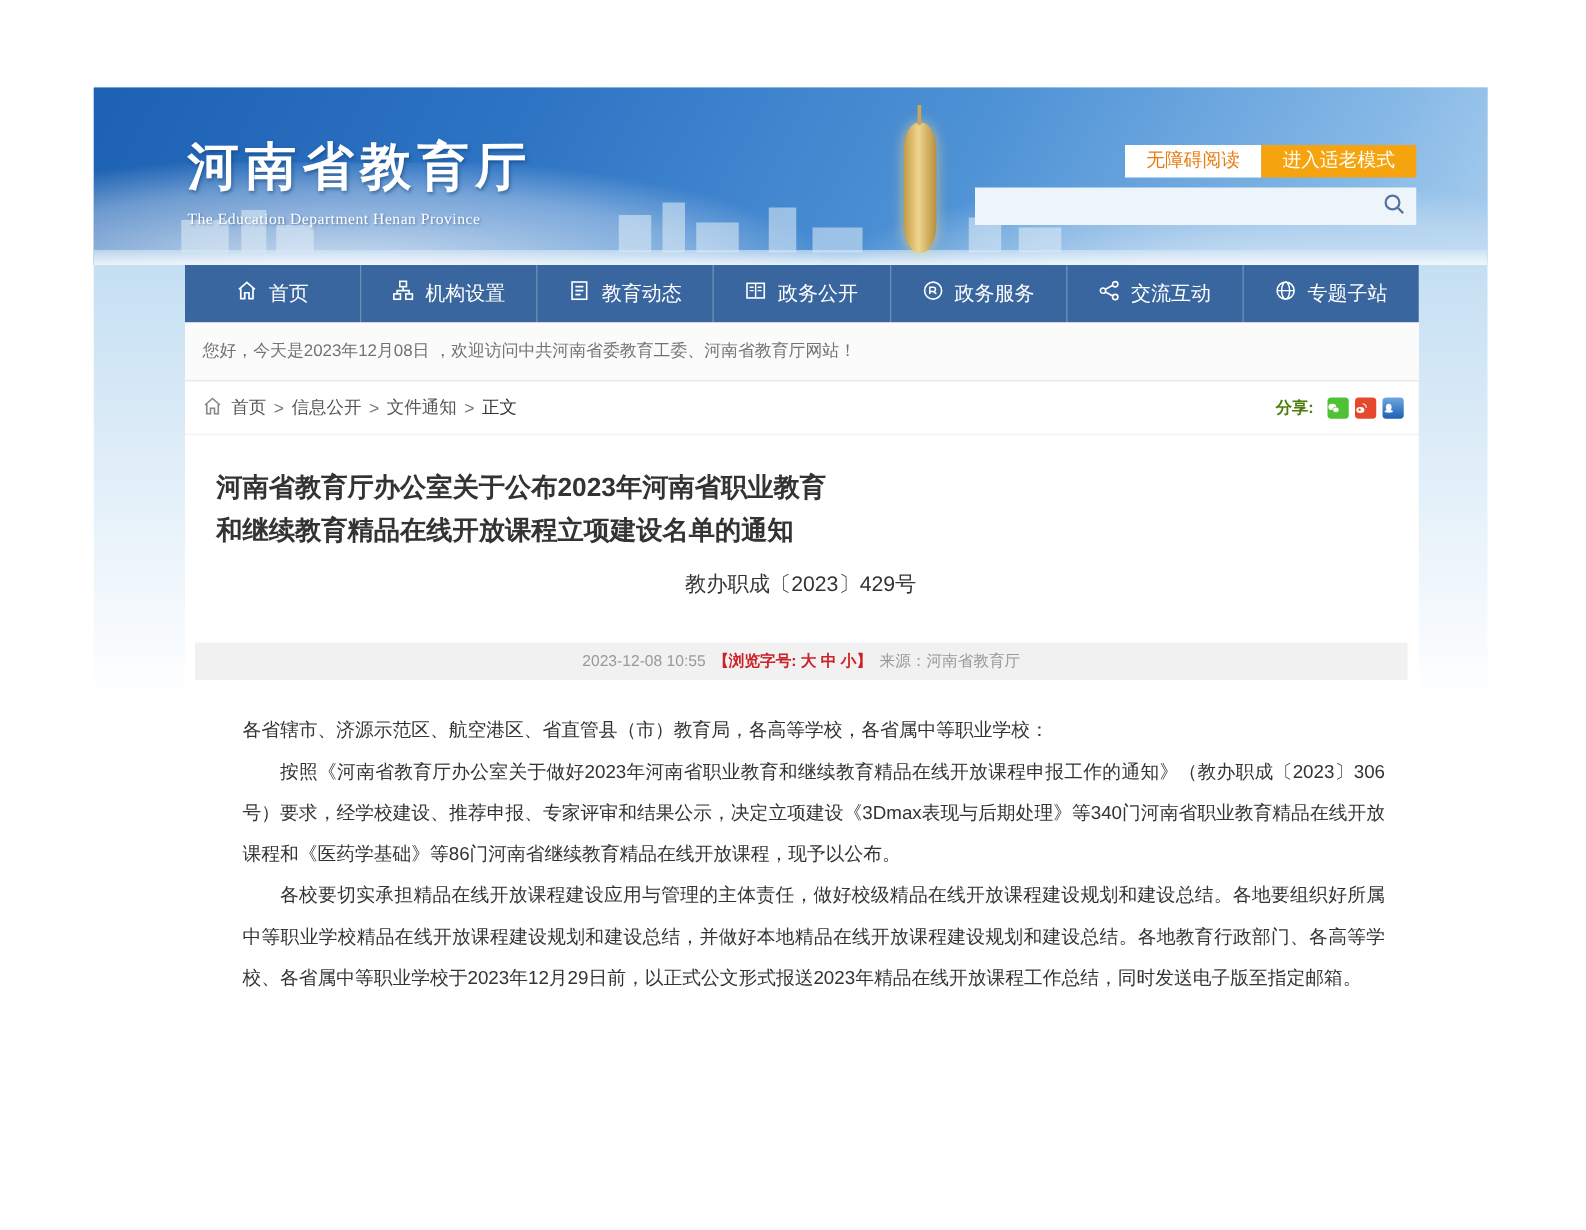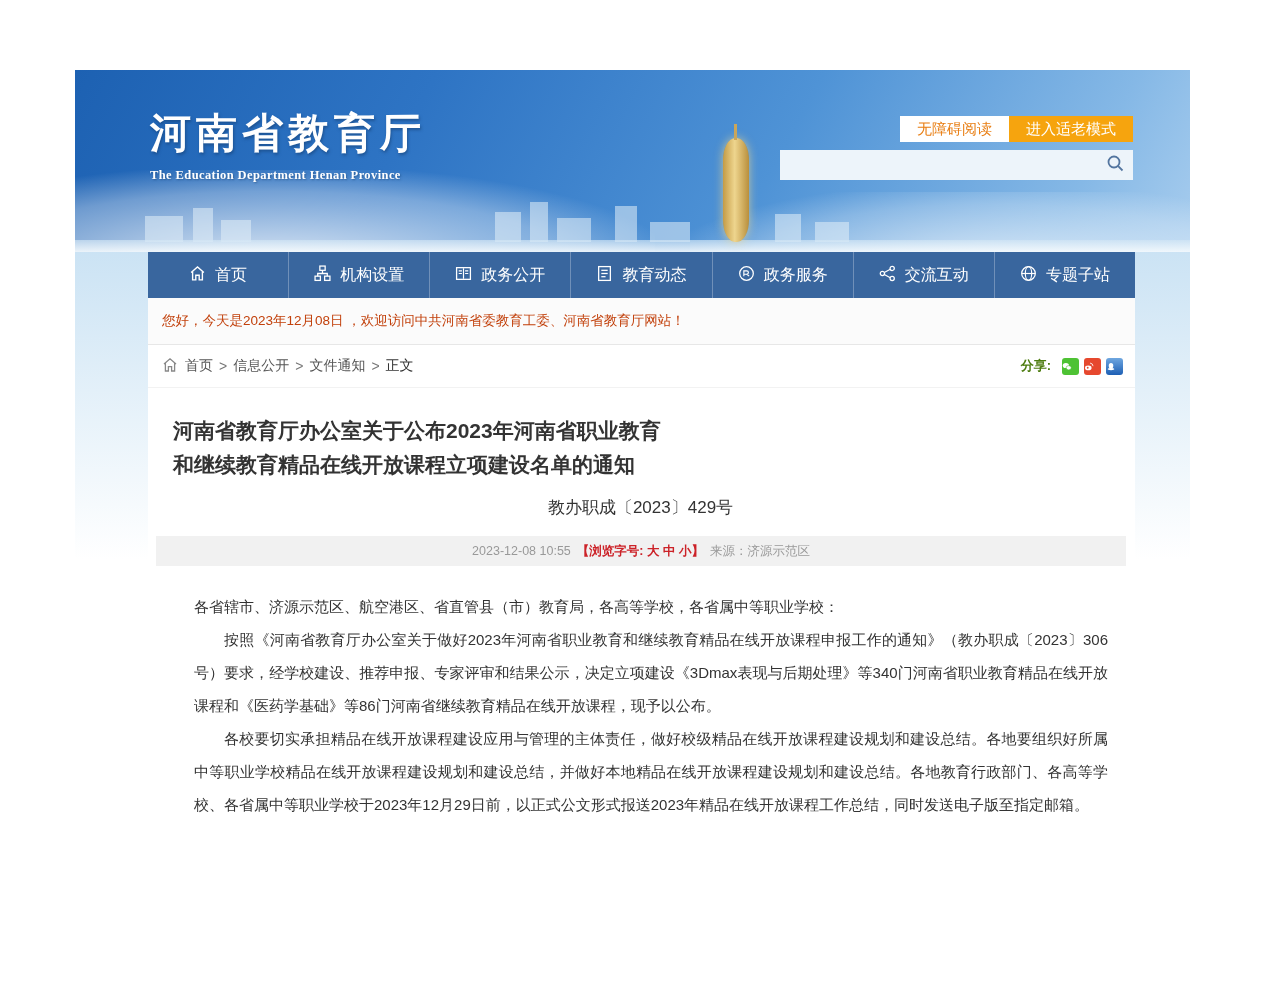--- a/index.html
+++ b/index.html
@@ -7,21 +7,21 @@
   body {
     width: 1269px; height: 984px; position: relative;
     font-family: "Liberation Sans", "DejaVu Sans", sans-serif;
   }
   .page-wrap {
     position: absolute; left: 75px; top: 70px; width: 1115px; height: 844px;
     background: linear-gradient(to bottom, #a9d0ec 0%, #c6e0f3 18%, #e3f0f9 38%, #ffffff 58%);
   }
   
   .site-header {
-    position: relative; width: 1115px; height: 182px; overflow: hidden;
+    position: relative; width: 1115px; height: 142px; overflow: hidden;
     background: linear-gradient(118deg, #1d61b2 0%, #2e74c4 30%, #4f93d6 62%, #85b8e6 88%, #a8cdee 100%);
   }
   .cloud-haze {
     position: absolute; left: -60px; bottom: -38px; width: 640px; height: 120px;
     background: radial-gradient(ellipse at 40% 80%, rgba(255,255,255,0.85), rgba(255,255,255,0.35) 55%, rgba(255,255,255,0) 75%);
   }
   .cloud-haze2 {
     position: absolute; right: 0px; bottom: -30px; width: 500px; height: 90px;
     background: radial-gradient(ellipse at 60% 90%, rgba(255,255,255,0.75), rgba(255,255,255,0.25) 60%, rgba(255,255,255,0) 80%);
   }
@@ -42,21 +42,21 @@
     background: #caa65a;
   }
   .logo-block { position: absolute; left: 75px; top: 36px; color: #ffffff; }
   .logo-cn {
     font-family: "Liberation Serif", "DejaVu Serif", serif;
     font-size: 41px; font-weight: bold; letter-spacing: 5px;
     text-shadow: 1px 2px 3px rgba(20,60,110,0.55);
   }
   .logo-en {
     font-family: "Liberation Serif", "DejaVu Serif", serif;
-    font-size: 12.5px; font-weight: bold; letter-spacing: 0.4px; margin-top: 7px;
+    font-size: 12.5px; font-weight: normal; letter-spacing: 0.4px; margin-top: 7px;
     text-shadow: 1px 1px 2px rgba(20,60,110,0.5);
   }
   .header-tools { position: absolute; right: 57px; top: 46px; display: flex; }
   .btn-access, .btn-elder {
     height: 26px; line-height: 26px; padding: 0 17px; font-size: 15px; cursor: pointer;
   }
   .btn-access { background: #ffffff; color: #e87d11; }
   .btn-elder  { background: #f6a40e; color: #ffffff; }
   .search-bar {
     position: absolute; right: 57px; top: 80px; width: 353px; height: 30px;
@@ -76,21 +76,21 @@
   .nav-item {
     flex: 1; display: flex; align-items: center; justify-content: center;
     color: #ffffff; font-size: 16px; cursor: pointer; border-left: 1px solid rgba(255,255,255,0.28);
   }
   .nav-item:first-child { border-left: none; }
   .nav-item svg { margin-right: 9px; }
   
   .greeting-bar {
     height: 47px; background: #fbfbfb; border-bottom: 1px solid #e7e7e7;
     display: flex; align-items: center; padding-left: 14px;
-    font-size: 13.5px; color: #c2410c;
+    font-size: 13.5px; color: #737373;
   }
   
   .crumb-bar {
     height: 43px; display: flex; align-items: center; padding: 0 12px 0 14px;
     font-size: 14px; color: #555; border-bottom: 1px solid #f2f2f2;
   }
   .crumb-bar svg { margin-right: 7px; }
   .crumb-item { color: #555; cursor: pointer; }
   .crumb-item.current { color: #333; cursor: default; }
   .crumb-sep { margin: 0 6px; color: #777; }
@@ -102,21 +102,21 @@
   .share-weibo  { background: #e6482e; }
   .share-qq     { background: #3a7ad0; background: linear-gradient(#6fa7e0,#1d5fb4); }
   
   .article { padding: 26px 27px 30px 25px; }
   .art-title {
     text-align: left; font-size: 21px; font-weight: bold; color: #333;
     line-height: 34px; font-family: "Liberation Sans", "DejaVu Sans", sans-serif;
   }
   .doc-number { text-align: center; font-size: 17px; color: #333; margin-top: 14px; }
   .meta-bar {
-    margin: 17px -18px 0 -17px; height: 30px; background: #f1f1f1;
+    margin: 35px -18px 0 -17px; height: 30px; background: #f1f1f1;
     display: flex; align-items: center; justify-content: center;
     font-size: 12.5px; color: #999;
   }
   .meta-bar .font-size-ctl { color: #cc2228; font-weight: bold; margin: 0 6px; cursor: pointer; }
   .body-text { margin-top: 24px; font-size: 15px; color: #333; line-height: 33px; text-align: justify; margin-left: 21px; }
   .body-text p { margin: 0; }
   .indent-2 { text-indent: 2em; }
   .indent-3 { text-indent: 2.8em; }
 </style>
 </head>
@@ -183,36 +183,36 @@
               <rect x="1" y="10.5" width="5" height="4" fill="none" stroke="#fff" stroke-width="1.2"></rect>
               <rect x="10" y="10.5" width="5" height="4" fill="none" stroke="#fff" stroke-width="1.2"></rect>
               <path d="M8 5 V8 M3.5 10.5 V8 H12.5 V10.5" fill="none" stroke="#fff" stroke-width="1.2"></path>
             </svg>
         </span>
         <span>机构设置</span>
       </div>
       <div class="nav-item">
         <span>
           <svg width="17" height="17" viewBox="0 0 16 16">
-              <rect x="1.5" y="2.5" width="13" height="11" fill="none" stroke="#fff" stroke-width="1.2"></rect>
-              <path d="M8 3 V13 M3.5 5.5 H6.5 M3.5 8 H6.5 M9.5 5.5 H12.5 M9.5 8 H12.5" fill="none" stroke="#fff" stroke-width="1.1"></path>
-            </svg>
-        </span>
-        <span>政务公开</span>
-      </div>
-      <div class="nav-item">
-        <span>
-          <svg width="17" height="17" viewBox="0 0 16 16">
               <rect x="2.5" y="1.5" width="11" height="13" fill="none" stroke="#fff" stroke-width="1.2"></rect>
               <line x1="5" y1="5" x2="11" y2="5" stroke="#fff" stroke-width="1.2"></line>
               <line x1="5" y1="8" x2="11" y2="8" stroke="#fff" stroke-width="1.2"></line>
               <line x1="5" y1="11" x2="9" y2="11" stroke="#fff" stroke-width="1.2"></line>
             </svg>
         </span>
         <span>教育动态</span>
+      </div>
+      <div class="nav-item">
+        <span>
+          <svg width="17" height="17" viewBox="0 0 16 16">
+              <rect x="1.5" y="2.5" width="13" height="11" fill="none" stroke="#fff" stroke-width="1.2"></rect>
+              <path d="M8 3 V13 M3.5 5.5 H6.5 M3.5 8 H6.5 M9.5 5.5 H12.5 M9.5 8 H12.5" fill="none" stroke="#fff" stroke-width="1.1"></path>
+            </svg>
+        </span>
+        <span>政务公开</span>
       </div>
       <div class="nav-item">
         <span>
           <svg width="17" height="17" viewBox="0 0 16 16">
               <circle cx="8" cy="8" r="6.4" fill="none" stroke="#fff" stroke-width="1.2"></circle>
               <path d="M5.5 10.5 V5.5 H8.2 A1.6 1.6 0 0 1 8.2 8.7 H5.5 M8.2 8.7 L10.5 10.5" fill="none" stroke="#fff" stroke-width="1.1"></path>
             </svg>
         </span>
         <span>政务服务</span>
       </div>
@@ -280,21 +280,21 @@
     </div>
 
     <div class="article">
       <div class="art-title">河南省教育厅办公室关于公布2023年河南省职业教育</div>
       <div class="art-title">和继续教育精品在线开放课程立项建设名单的通知</div>
       <div class="doc-number">教办职成〔2023〕429号</div>
 
       <div class="meta-bar">
         <span>2023-12-08 10:55</span>
         <span class="font-size-ctl">【浏览字号: 大 中 小】</span>
-        <span>来源：济源示范区</span>
+        <span>来源：河南省教育厅</span>
       </div>
 
       <div class="body-text">
         <p>各省辖市、济源示范区、航空港区、省直管县（市）教育局，各高等学校，各省属中等职业学校：</p>
         <p class="indent-2">按照《河南省教育厅办公室关于做好2023年河南省职业教育和继续教育精品在线开放课程申报工作的通知》（教办职成〔2023〕306号）要求，经学校建设、推荐申报、专家评审和结果公示，决定立项建设《3Dmax表现与后期处理》等340门河南省职业教育精品在线开放课程和《医药学基础》等86门河南省继续教育精品在线开放课程，现予以公布。</p>
         <p class="indent-2">各校要切实承担精品在线开放课程建设应用与管理的主体责任，做好校级精品在线开放课程建设规划和建设总结。各地要组织好所属中等职业学校精品在线开放课程建设规划和建设总结，并做好本地精品在线开放课程建设规划和建设总结。各地教育行政部门、各高等学校、各省属中等职业学校于2023年12月29日前，以正式公文形式报送2023年精品在线开放课程工作总结，同时发送电子版至指定邮箱。</p>
       </div>
     </div>
 
   </div>

